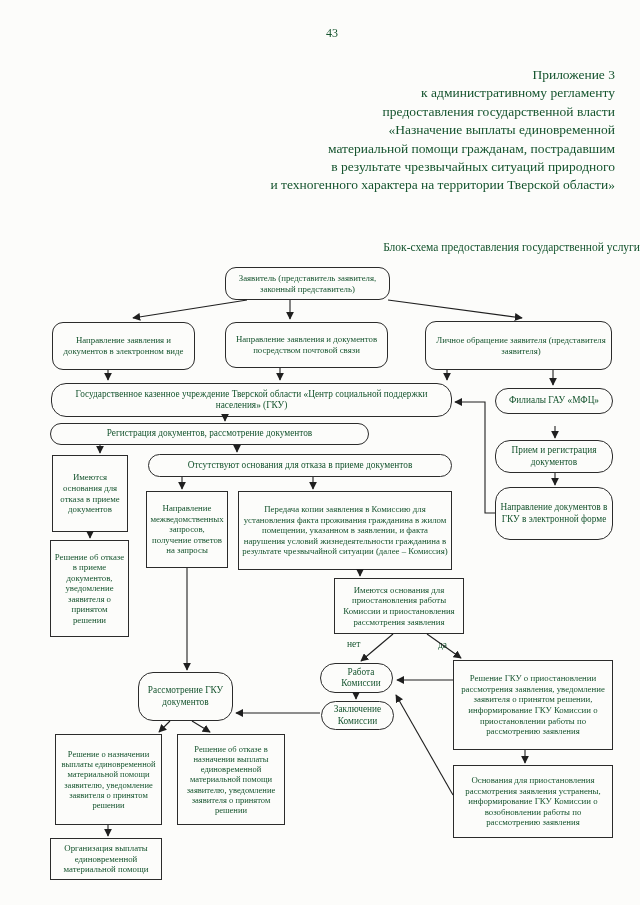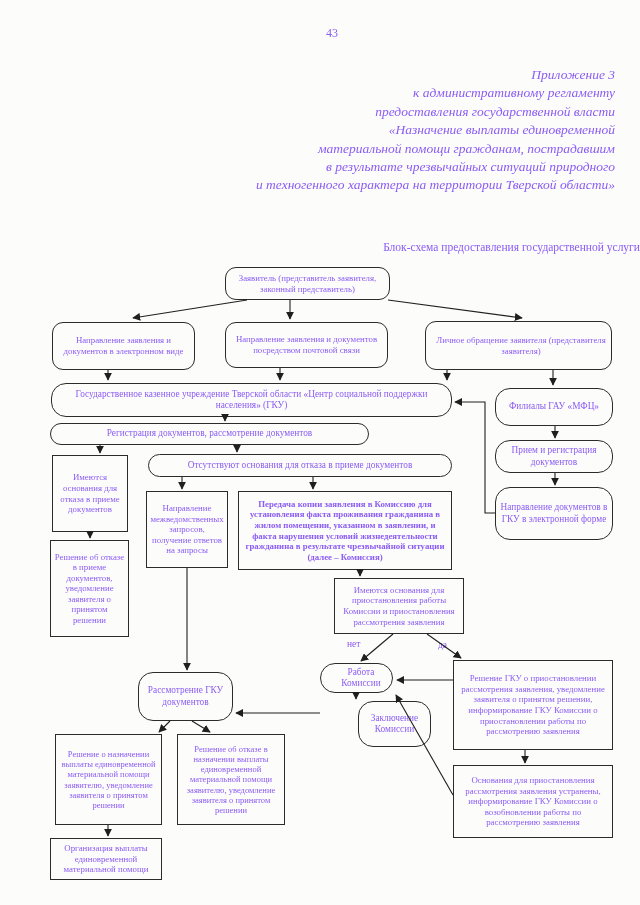--- a/index.html
+++ b/index.html
@@ -1,23 +1,23 @@
 <!DOCTYPE html>
 <html><head>
 <meta charset="utf-8">
 <style>
   html,body{margin:0;padding:0;background:#e8e8e6;}
   .page{
     position:relative;width:640px;height:905px;margin:0 auto;
-    background:#fcfcfa;color:#8b5cf6;overflow:hidden;
+    background:#fcfcfa;color:#14532d;overflow:hidden;
     font-family:"Liberation Serif","DejaVu Serif",serif;
   }
   .page-number{position:absolute;left:300px;top:26px;width:64px;text-align:center;font-size:12px;}
   .appendix{position:absolute;top:66px;right:25px;width:430px;text-align:right;
-    font-size:13.5px;line-height:18.4px;font-style:italic;}
+    font-size:13.5px;line-height:18.4px;}
   .diagram-title{position:absolute;left:150px;top:241px;width:490px;text-align:right;font-size:11.5px;}
   .node{
     position:absolute;box-sizing:border-box;border:1px solid #2b2b2b;background:#fcfcfa;
     display:flex;align-items:center;justify-content:center;text-align:center;
     font-size:8.8px;line-height:1.2;padding:2px 3px;z-index:2;
   }
   .round{border-radius:11px;}
   .md{font-size:9.3px;border-radius:15px;}
   .sm{font-size:8.5px;}
   .edge-label{position:absolute;font-size:9.5px;z-index:3;}
@@ -44,36 +44,36 @@
   <div class="diagram-title">Блок-схема предоставления государственной услуги</div>
 
   <div class="node round" style="left:225px;top:267px;width:165px;height:33px;">Заявитель (представитель заявителя, законный представитель)</div>
   <div class="node round" style="left:52px;top:322px;width:143px;height:48px;">Направление заявления и документов в электронном виде</div>
   <div class="node round" style="left:225px;top:322px;width:163px;height:46px;">Направление заявления и документов посредством почтовой связи</div>
   <div class="node round" style="left:425px;top:321px;width:187px;height:49px;padding-left:8px;">Личное обращение заявителя (представителя заявителя)</div>
 
   <div class="node md" style="left:51px;top:383px;width:401px;height:34px;">Государственное казенное учреждение Тверской области «Центр социальной поддержки населения» (ГКУ)</div>
   <div class="node md" style="left:50px;top:423px;width:319px;height:22px;">Регистрация документов, рассмотрение документов</div>
 
-  <div class="node md" style="left:495px;top:388px;width:118px;height:38px;">Филиалы ГАУ «МФЦ»</div>
+  <div class="node md" style="left:495px;top:388px;width:118px;height:26px;">Филиалы ГАУ «МФЦ»</div>
   <div class="node md" style="left:495px;top:440px;width:118px;height:33px;">Прием и регистрация документов</div>
   <div class="node md" style="left:495px;top:487px;width:118px;height:53px;">Направление документов в ГКУ  в электронной форме</div>
 
   <div class="node" style="left:52px;top:455px;width:76px;height:77px;">Имеются основания для отказа в приеме документов</div>
   <div class="node md" style="left:148px;top:454px;width:304px;height:23px;">Отсутствуют основания для отказа в  приеме документов</div>
 
   <div class="node" style="left:146px;top:491px;width:82px;height:77px;">Направление межведомственных запросов, получение ответов на запросы</div>
-  <div class="node" style="left:238px;top:491px;width:214px;height:79px;font-weight:bold;">Передача копии  заявления в Комиссию для установления факта проживания гражданина в жилом помещении, указанном в заявлении, и факта нарушения условий жизнедеятельности гражданина в результате чрезвычайной ситуации (далее – Комиссия)</div>
+  <div class="node" style="left:238px;top:491px;width:214px;height:79px;">Передача копии  заявления в Комиссию для установления факта проживания гражданина в жилом помещении, указанном в заявлении, и факта нарушения условий жизнедеятельности гражданина в результате чрезвычайной ситуации (далее – Комиссия)</div>
 
   <div class="node" style="left:50px;top:540px;width:79px;height:97px;">Решение об отказе в приеме документов, уведомление заявителя о принятом решении</div>
 
   <div class="node" style="left:334px;top:578px;width:130px;height:56px;">Имеются основания для приостановления работы Комиссии и приостановления рассмотрения заявления</div>
 
   <div class="node md" style="left:320px;top:663px;width:73px;height:30px;padding-left:12px;">Работа Комиссии</div>
-  <div class="node md" style="left:321px;top:701px;width:73px;height:46px;margin-left:37px;">Заключение Комиссии</div>
+  <div class="node md" style="left:321px;top:701px;width:73px;height:29px;">Заключение Комиссии</div>
 
   <div class="node md" style="left:138px;top:672px;width:95px;height:49px;">Рассмотрение ГКУ документов</div>
 
   <div class="node" style="left:453px;top:660px;width:160px;height:90px;">Решение ГКУ о приостановлении рассмотрения заявления, уведомление заявителя о принятом решении, информирование ГКУ Комиссии о приостановлении работы по рассмотрению заявления</div>
   <div class="node" style="left:453px;top:765px;width:160px;height:73px;">Основания для приостановления рассмотрения заявления устранены, информирование ГКУ Комиссии о возобновлении работы по рассмотрению заявления</div>
 
   <div class="node sm" style="left:55px;top:734px;width:107px;height:91px;">Решение о назначении выплаты единовременной материальной помощи заявителю, уведомление заявителя о принятом решении</div>
   <div class="node sm" style="left:177px;top:734px;width:108px;height:91px;">Решение об отказе в назначении выплаты единовременной материальной помощи заявителю, уведомление заявителя о принятом решении</div>
 
   <div class="node" style="left:50px;top:838px;width:112px;height:42px;">Организация выплаты единовременной материальной помощи</div>

